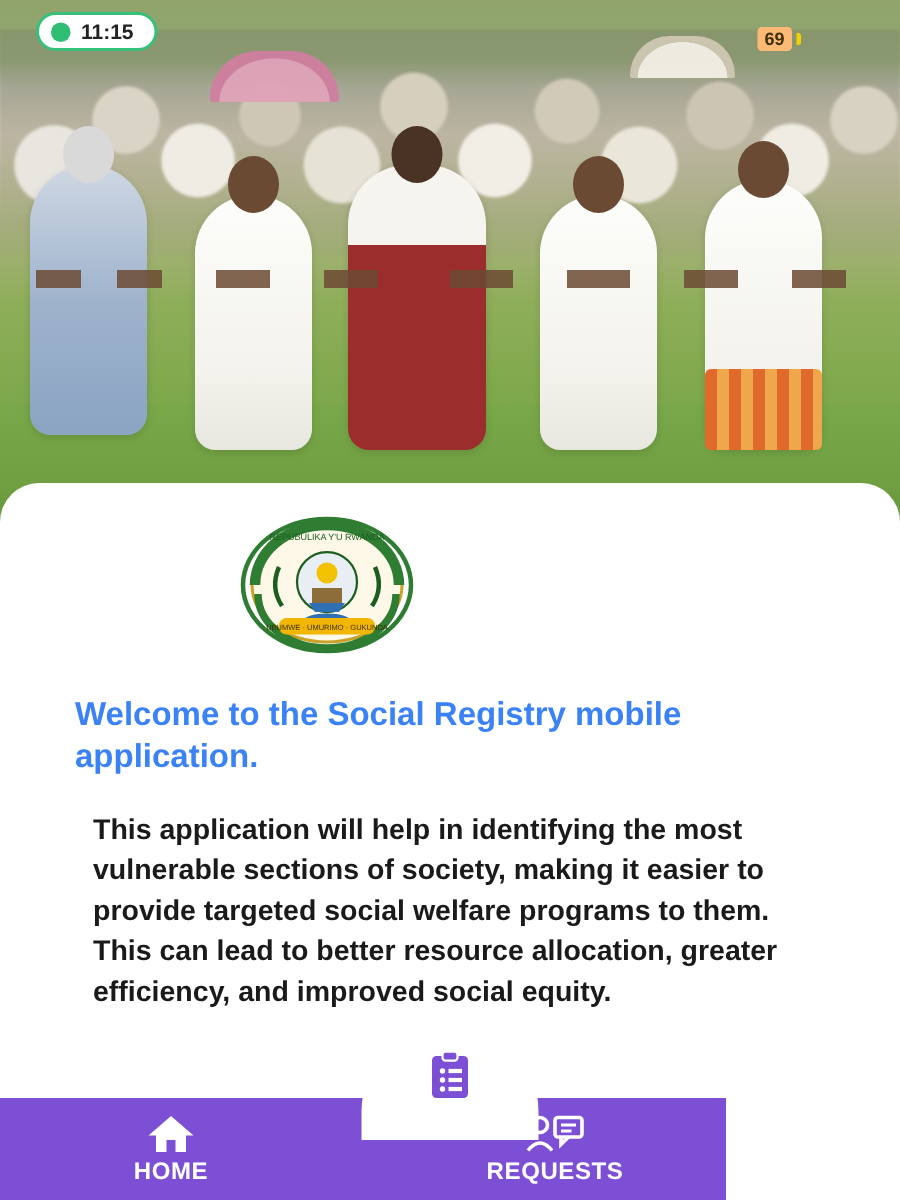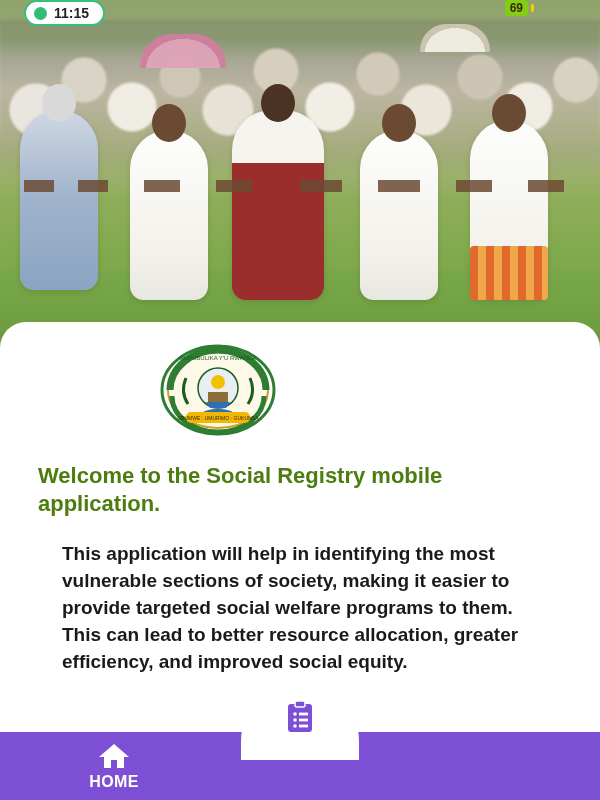--- a/index.html
+++ b/index.html
@@ -108,41 +108,41 @@
   .grass {
     position: absolute; bottom: 0; left: 0; width: 600px; height: 90px;
     background: linear-gradient(to bottom, #79a84a 0%, #6f9f41 60%, #64923a 100%);
   }
 
   
   .statusbar {
     position: absolute; top: 0; left: 0;
     width: 552px; height: 34px;
     z-index: 30;
-    display: flex; align-items: flex-start; justify-content: space-between;
+    display: flex; align-items: flex-end; justify-content: space-between;
     padding: 0 10px;
   }
   .clock-pill {
     display: flex; align-items: center; gap: 7px;
     background: #ffffff;
     border: 2px solid #36c07a;
     border-radius: 14px;
     padding: 3px 14px 3px 8px;
     margin-left: 14px;
   }
   .clock-dot {
     width: 13px; height: 13px; border-radius: 50%;
     background: #2fbe73;
   }
   .clock-text { font-size: 14px; font-weight: 700; color: #222; }
   .battery {
     display: flex; align-items: center; gap: 3px; margin-right: 8px;
   }
   .battery-body {
-    background: #84cc16;
+    background: #fdba74;
     color: #3b2f00;
     font-size: 12px; font-weight: 700;
     border-radius: 3px;
     padding: 1px 5px;
     line-height: 14px;
   }
   .battery-tip {
     width: 3px; height: 8px; background: #f5d000; border-radius: 0 2px 2px 0;
   }
 
@@ -164,37 +164,37 @@
     width: 116px; height: 92px;
     flex: 0 0 auto;
   }
   .crest svg { display: block; }
   .brand-title {
     font-size: 33px; font-weight: 700; color: #111;
     letter-spacing: .5px;
   }
 
   .welcome {
-    margin: 26px 62px 0 38px;
+    margin: 26px 62px 0 50px;
     font-size: 22px; line-height: 28px;
     font-weight: 700;
-    color: #4d7c0f;
+    color: #3b82f6;
   }
   .body-text {
     margin: 22px 62px 16px 62px;
     font-size: 19px; line-height: 27px;
     font-weight: 700;
     color: #1a1a1a;
   }
 
   
   .bottom-nav {
     position: absolute;
     bottom: 0; left: 0;
-    width: 600px; height: 68px;
+    width: 484px; height: 68px;
     background: #7d4fd4;
     z-index: 20;
     display: flex; align-items: center; justify-content: space-between;
     padding: 0 34px;
     text-align: center;
   }
   .nav-item {
     display: flex; flex-direction: column; align-items: center; gap: 2px;
     color: #ffffff;
     width: 160px;
@@ -277,20 +277,31 @@
     <div class="body-text">This application will help in identifying the most vulnerable sections of society, making it easier to provide targeted social welfare programs to them. This can lead to better resource allocation, greater efficiency, and improved social equity.</div>
   </div>
 
   <div class="bottom-nav">
     <div class="nav-item">
       <svg width="34" height="30" viewBox="0 0 34 30">
         <path d="M17 3 L32 16 L27 16 L27 27 L20 27 L20 19 L14 19 L14 27 L7 27 L7 16 L2 16 Z" fill="#ffffff"></path>
       </svg>
       <span class="nav-label">HOME</span>
     </div>
+    <div class="nav-item">
+      <svg width="40" height="30" viewBox="0 0 40 30">
+        <circle cx="10" cy="9" r="5" fill="none" stroke="#ffffff" stroke-width="2.4"></circle>
+        <path d="M2 26 q8 -10 16 0" fill="none" stroke="#ffffff" stroke-width="2.4"></path>
+        <rect x="20" y="4" width="18" height="13" rx="2" fill="none" stroke="#ffffff" stroke-width="2.4"></rect>
+        <path d="M24 17 L24 22 L29 17" fill="none" stroke="#ffffff" stroke-width="2.4"></path>
+        <line x1="24" y1="9" x2="34" y2="9" stroke="#ffffff" stroke-width="2"></line>
+        <line x1="24" y1="13" x2="31" y2="13" stroke="#ffffff" stroke-width="2"></line>
+      </svg>
+      <span class="nav-label">REQUESTS</span>
+    </div>
   </div>
 
   <div class="fab-notch"></div>
   <div class="fab">
     <svg width="30" height="34" viewBox="0 0 30 34">
       <rect x="3" y="4" width="24" height="28" rx="3" fill="#7d4fd4"></rect>
       <rect x="10" y="1" width="10" height="6" rx="2" fill="#7d4fd4" stroke="#ffffff" stroke-width="1.5"></rect>
       <circle cx="10" cy="14" r="1.8" fill="#ffffff"></circle>
       <circle cx="10" cy="20" r="1.8" fill="#ffffff"></circle>
       <circle cx="10" cy="26" r="1.8" fill="#ffffff"></circle>

